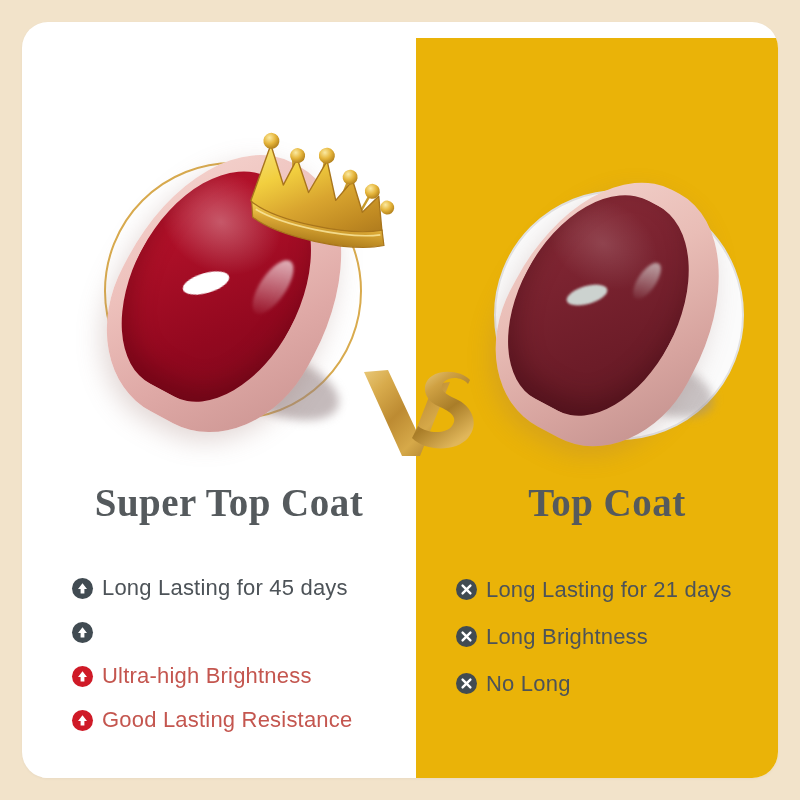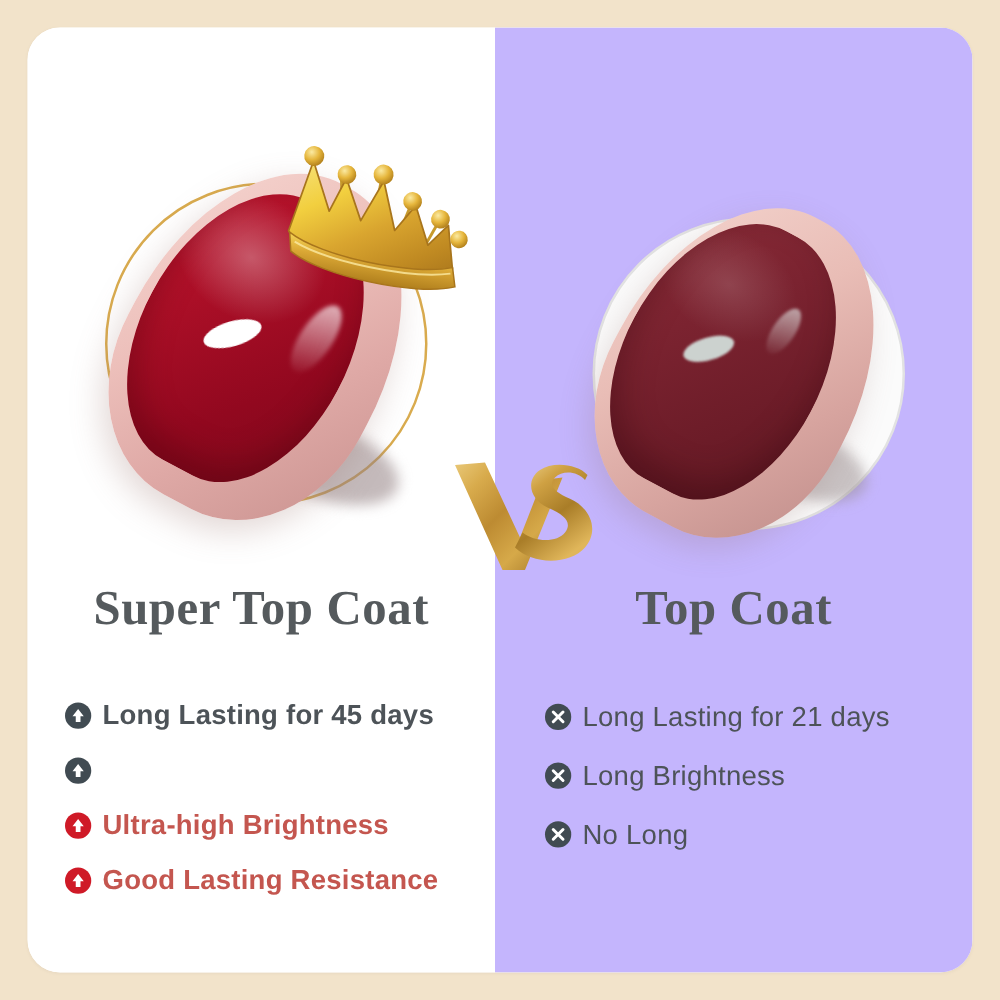--- a/index.html
+++ b/index.html
@@ -27,25 +27,26 @@
     width: 756px;
     height: 756px;
     border-radius: 26px;
     overflow: hidden;
     background: #ffffff;
     box-shadow: 0 1px 3px rgba(0,0,0,0.04);
   }
 
   .panel {
     position: absolute;
-    top: 0;
+    top: 16px;
     height: 100%;
+    margin-left: 20px;
   }
   .panel-left  { left: 0;     width: 374px; background: #ffffff; }
-  .panel-right { left: 374px; width: 382px; background: #c4b5fd; }
+  .panel-right { left: 374px; width: 382px; background: #eab308; }
 
   
   .hero {
     position: absolute;
     top: 0;
     width: 100%;
     height: 420px;
   }
 
   
@@ -193,21 +194,21 @@
     line-height: 1.2;
   }
 
   .feature-list {
     position: absolute;
     top: 528px;
     list-style: none;
     margin: 0;
     padding: 0;
   }
-  .list-left  { left: 30px;  width: 344px; font-weight: bold; }
+  .list-left  { left: 30px;  width: 344px; }
   .list-right { left: 414px; width: 340px; }
 
   .feature-item {
     display: flex;
     align-items: center;
     height: 44px;
     font-size: 22px;
     letter-spacing: 0.2px;
     white-space: nowrap;
   }

